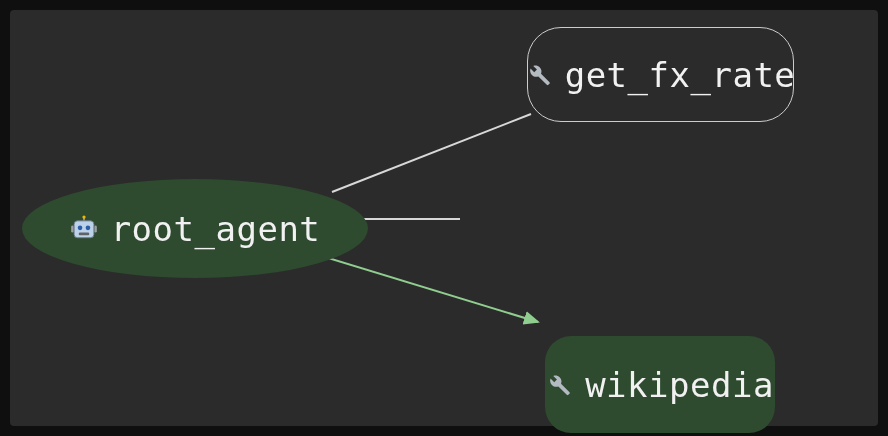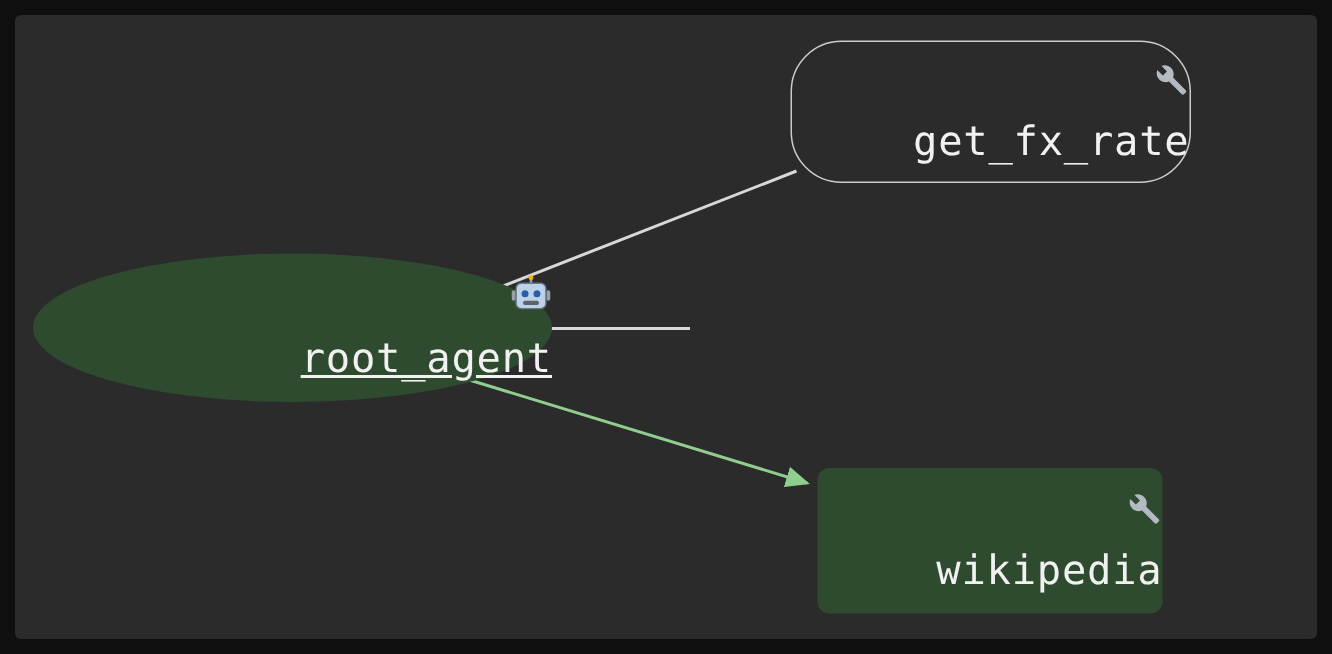--- a/index.html
+++ b/index.html
@@ -34,53 +34,53 @@
     pointer-events: none;
   }
   .edge { stroke-width: 2; fill: none; }
   .edge.plain { stroke: var(--edge, #d8d8d8); }
   .edge.highlight { stroke: var(--edge-highlight, #90ce90); }
   .arrow-fill { fill: var(--edge-highlight, #90ce90); }
 
   .node {
     position: absolute;
     display: flex;
-    align-items: flex-end;
+    align-items: center;
     justify-content: center;
     gap: 13px;
     box-sizing: border-box;
     color: var(--label-text, #f1f1f1);
-    font-size: 27px;
+    font-size: 34px;
     letter-spacing: 0.5px;
     cursor: pointer;
     white-space: nowrap;
-    flex-direction: column;
   }
   .node .icon {
     display: inline-flex;
     align-items: center;
     justify-content: center;
   }
   .node .icon svg { display: block; }
 
   .node-ellipse {
     border-radius: 50%;
     background: var(--agent-fill, #2e4a2f);
   }
   .node-outline {
     border-radius: 34px;
     border: 1.5px solid var(--node-border, #cccccc);
     background: transparent;
   }
   .node-filled {
-    border-radius: 8px;
+    border-radius: 26px;
     background: var(--agent-fill, #2e4a2f);
+    margin-top: 24px;
   }
 
-  #node-root               { left: 12px;  top: 159px; width: 346px; height: 99px; text-decoration: underline; }
+  #node-root               { left: 12px;  top: 169px; width: 346px; height: 99px; }
   #node-get-fx-rate        { left: 517px; top: 17px;  width: 267px; height: 95px; }
   #node-google-search-agent{ left: 448px; top: 163px; width: 410px; height: 92px; }
   #node-wikipedia          { left: 535px; top: 302px; width: 230px; height: 97px; }
 </style>
 </head>
 <body>
 
 <div class="stage">
   <div class="panel">
 

